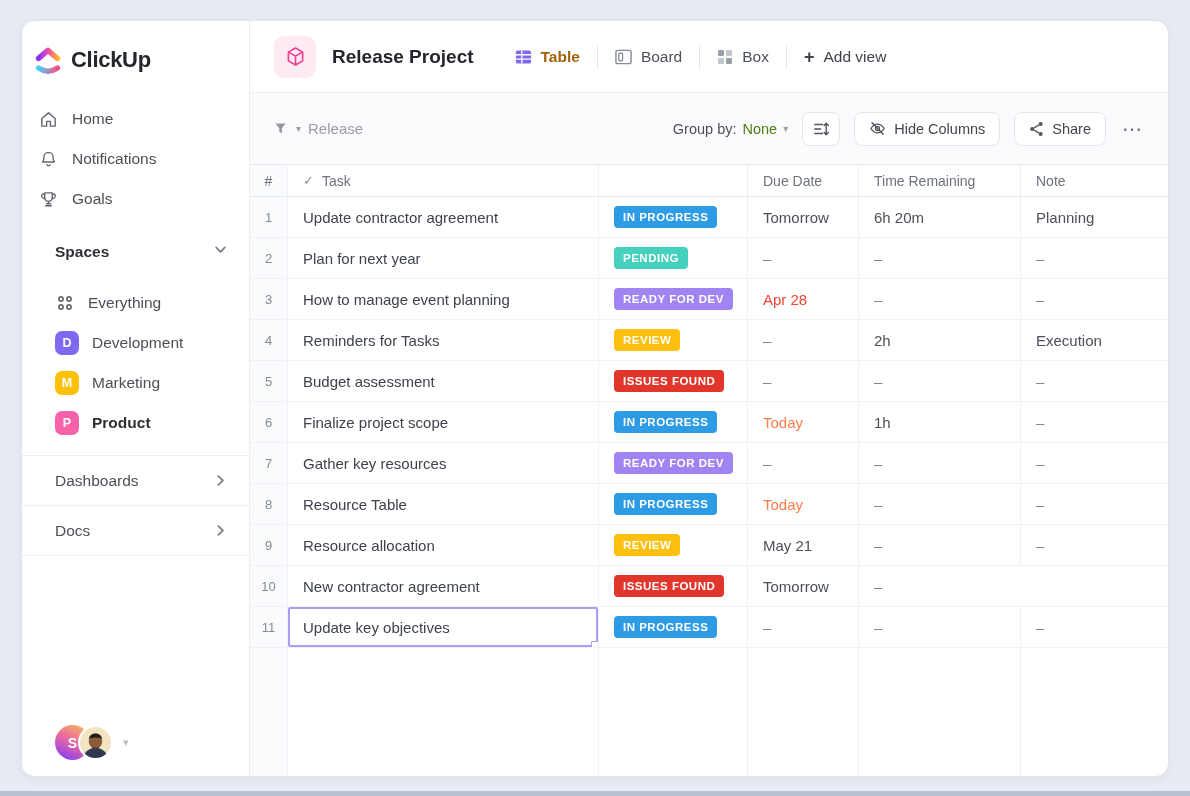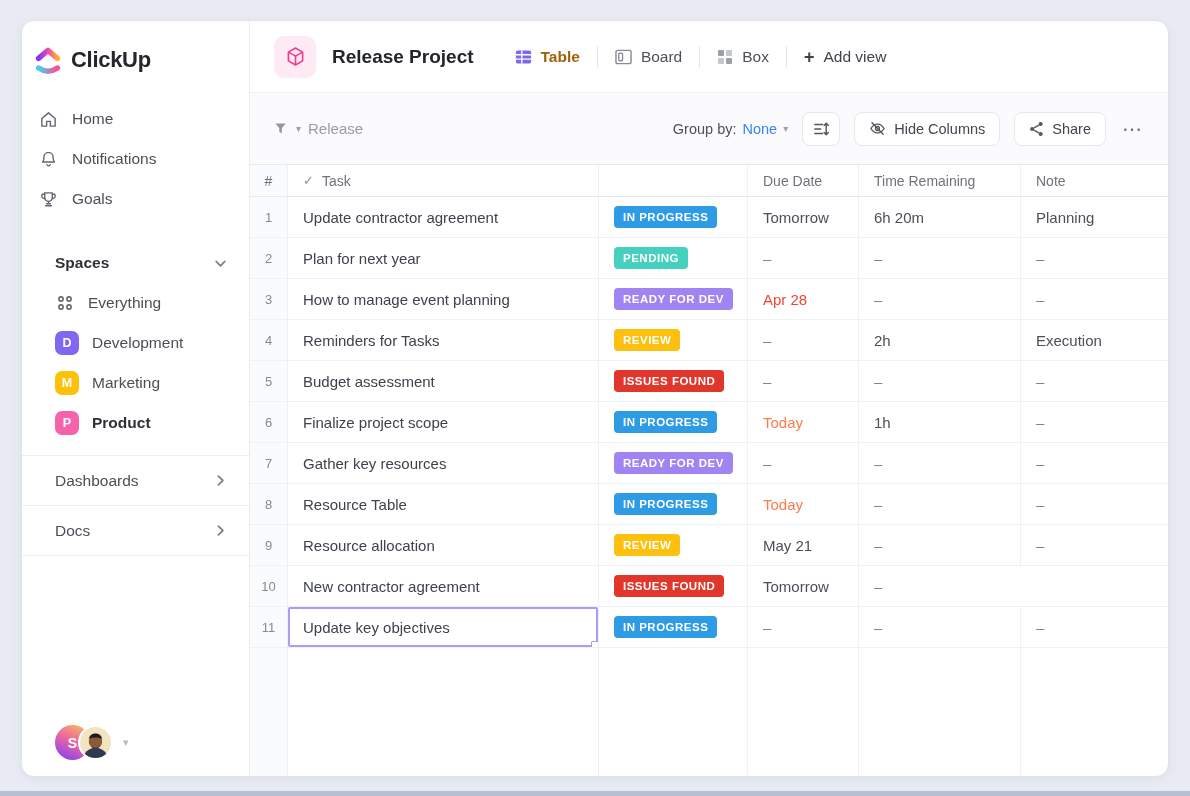--- a/index.html
+++ b/index.html
@@ -21,21 +21,21 @@
 
   
   .sidebar { width:228px; flex:0 0 228px; border-right:1px solid #ededf2; display:flex; flex-direction:column; padding:24px 0 16px; }
   .logo-row { display:flex; align-items:center; gap:10px; padding-left:13px; margin-bottom:24px; }
   .logo-row svg { display:block; }
   .brand { font-size:22px; font-weight:800; letter-spacing:-0.3px; color:#24262d; }
 
   .snav { display:flex; align-items:center; gap:14px; height:40px; padding-left:17px; font-size:15.5px; color:#4c4f58; cursor:pointer; }
   .snav svg { flex:0 0 auto; }
 
-  .spaces-header { display:flex; align-items:center; justify-content:space-between; padding:0 22px 0 33px; margin-top:24px; height:40px; font-size:15.5px; font-weight:700; color:#2e3138; cursor:pointer; }
+  .spaces-header { display:flex; align-items:flex-start; justify-content:space-between; padding:0 22px 0 33px; margin-top:24px; height:40px; font-size:15.5px; font-weight:700; color:#2e3138; cursor:pointer; }
   .space-item { display:flex; align-items:center; gap:13px; height:40px; padding-left:33px; font-size:15.5px; color:#4c4f58; cursor:pointer; }
   .space-item.active .space-label { font-weight:700; color:#2e3138; }
   .space-badge { width:24px; height:24px; border-radius:7px; display:flex; align-items:center; justify-content:center; color:#fff; font-size:12.5px; font-weight:700; }
 
   .sdiv { height:1px; background:#ededf3; margin-top:12px; }
   .slink { display:flex; align-items:center; justify-content:space-between; height:49px; padding:0 22px 0 33px; font-size:15.5px; color:#4c4f58; cursor:pointer; }
 
   .sidebar-bottom { margin-top:auto; display:flex; align-items:center; padding-left:33px; }
   .av { width:35px; height:35px; border-radius:50%; flex:0 0 auto; }
   .av-s { background:linear-gradient(205deg,#f8c555 0%,#ec6a9c 45%,#8f41ee 90%); display:flex; align-items:center; justify-content:center; color:#fff; font-size:14px; font-weight:700; }
@@ -52,21 +52,21 @@
   .view { display:flex; align-items:center; gap:9px; font-size:15.5px; color:#4c505a; padding:0 17px; cursor:pointer; }
   .view.active { color:#a16207; font-weight:700; }
   .vsep { width:1px; height:22px; background:#e3e5ec; }
   .add-view { display:flex; align-items:center; gap:9px; font-size:15.5px; color:#3f434c; padding:0 17px; cursor:pointer; }
   .plus { font-size:18px; font-weight:700; line-height:1; color:#3f434c; }
 
   .toolbar { height:71px; flex:0 0 71px; background:#fbfbfd; display:flex; align-items:center; padding:0 24px; }
   .filter { display:flex; align-items:center; gap:7px; font-size:15px; color:#989ca5; cursor:pointer; }
   .tb-spacer { flex:1; }
   .groupby { display:flex; align-items:center; gap:6px; font-size:14.5px; color:#4c505a; cursor:pointer; }
-  .groupby .gval { color:#3b82f6; }
+  .groupby .gval { color:#4d7c0f; }
   .caret { font-size:10px; color:#9ba0a9; }
   .icon-btn { width:38px; height:34px; margin-left:14px; border:1px solid #e5e7ee; border-radius:8px; background:#fff; display:flex; align-items:center; justify-content:center; cursor:pointer; }
   .btn { height:34px; margin-left:14px; border:1px solid #e5e7ee; border-radius:8px; background:#fff; display:flex; align-items:center; gap:8px; padding:0 14px; font-size:14.5px; color:#43464f; cursor:pointer; white-space:nowrap; }
   .more { margin-left:16px; font-size:20px; color:#6b6f78; letter-spacing:2px; cursor:pointer; line-height:1; }
 
   
   .grid-cols { display:grid; grid-template-columns:38px 311px 149px 111px 162px 1fr; }
   .thead { height:33px; flex:0 0 33px; border-top:1px solid #e7e9f0; border-bottom:1px solid #e7e9f0; background:#fff; }
   .th { display:flex; align-items:center; padding:0 15px; font-size:14px; color:#6d727c; border-right:1px solid #eef0f5; min-width:0; cursor:pointer; }
   .th:last-child { border-right:none; }

